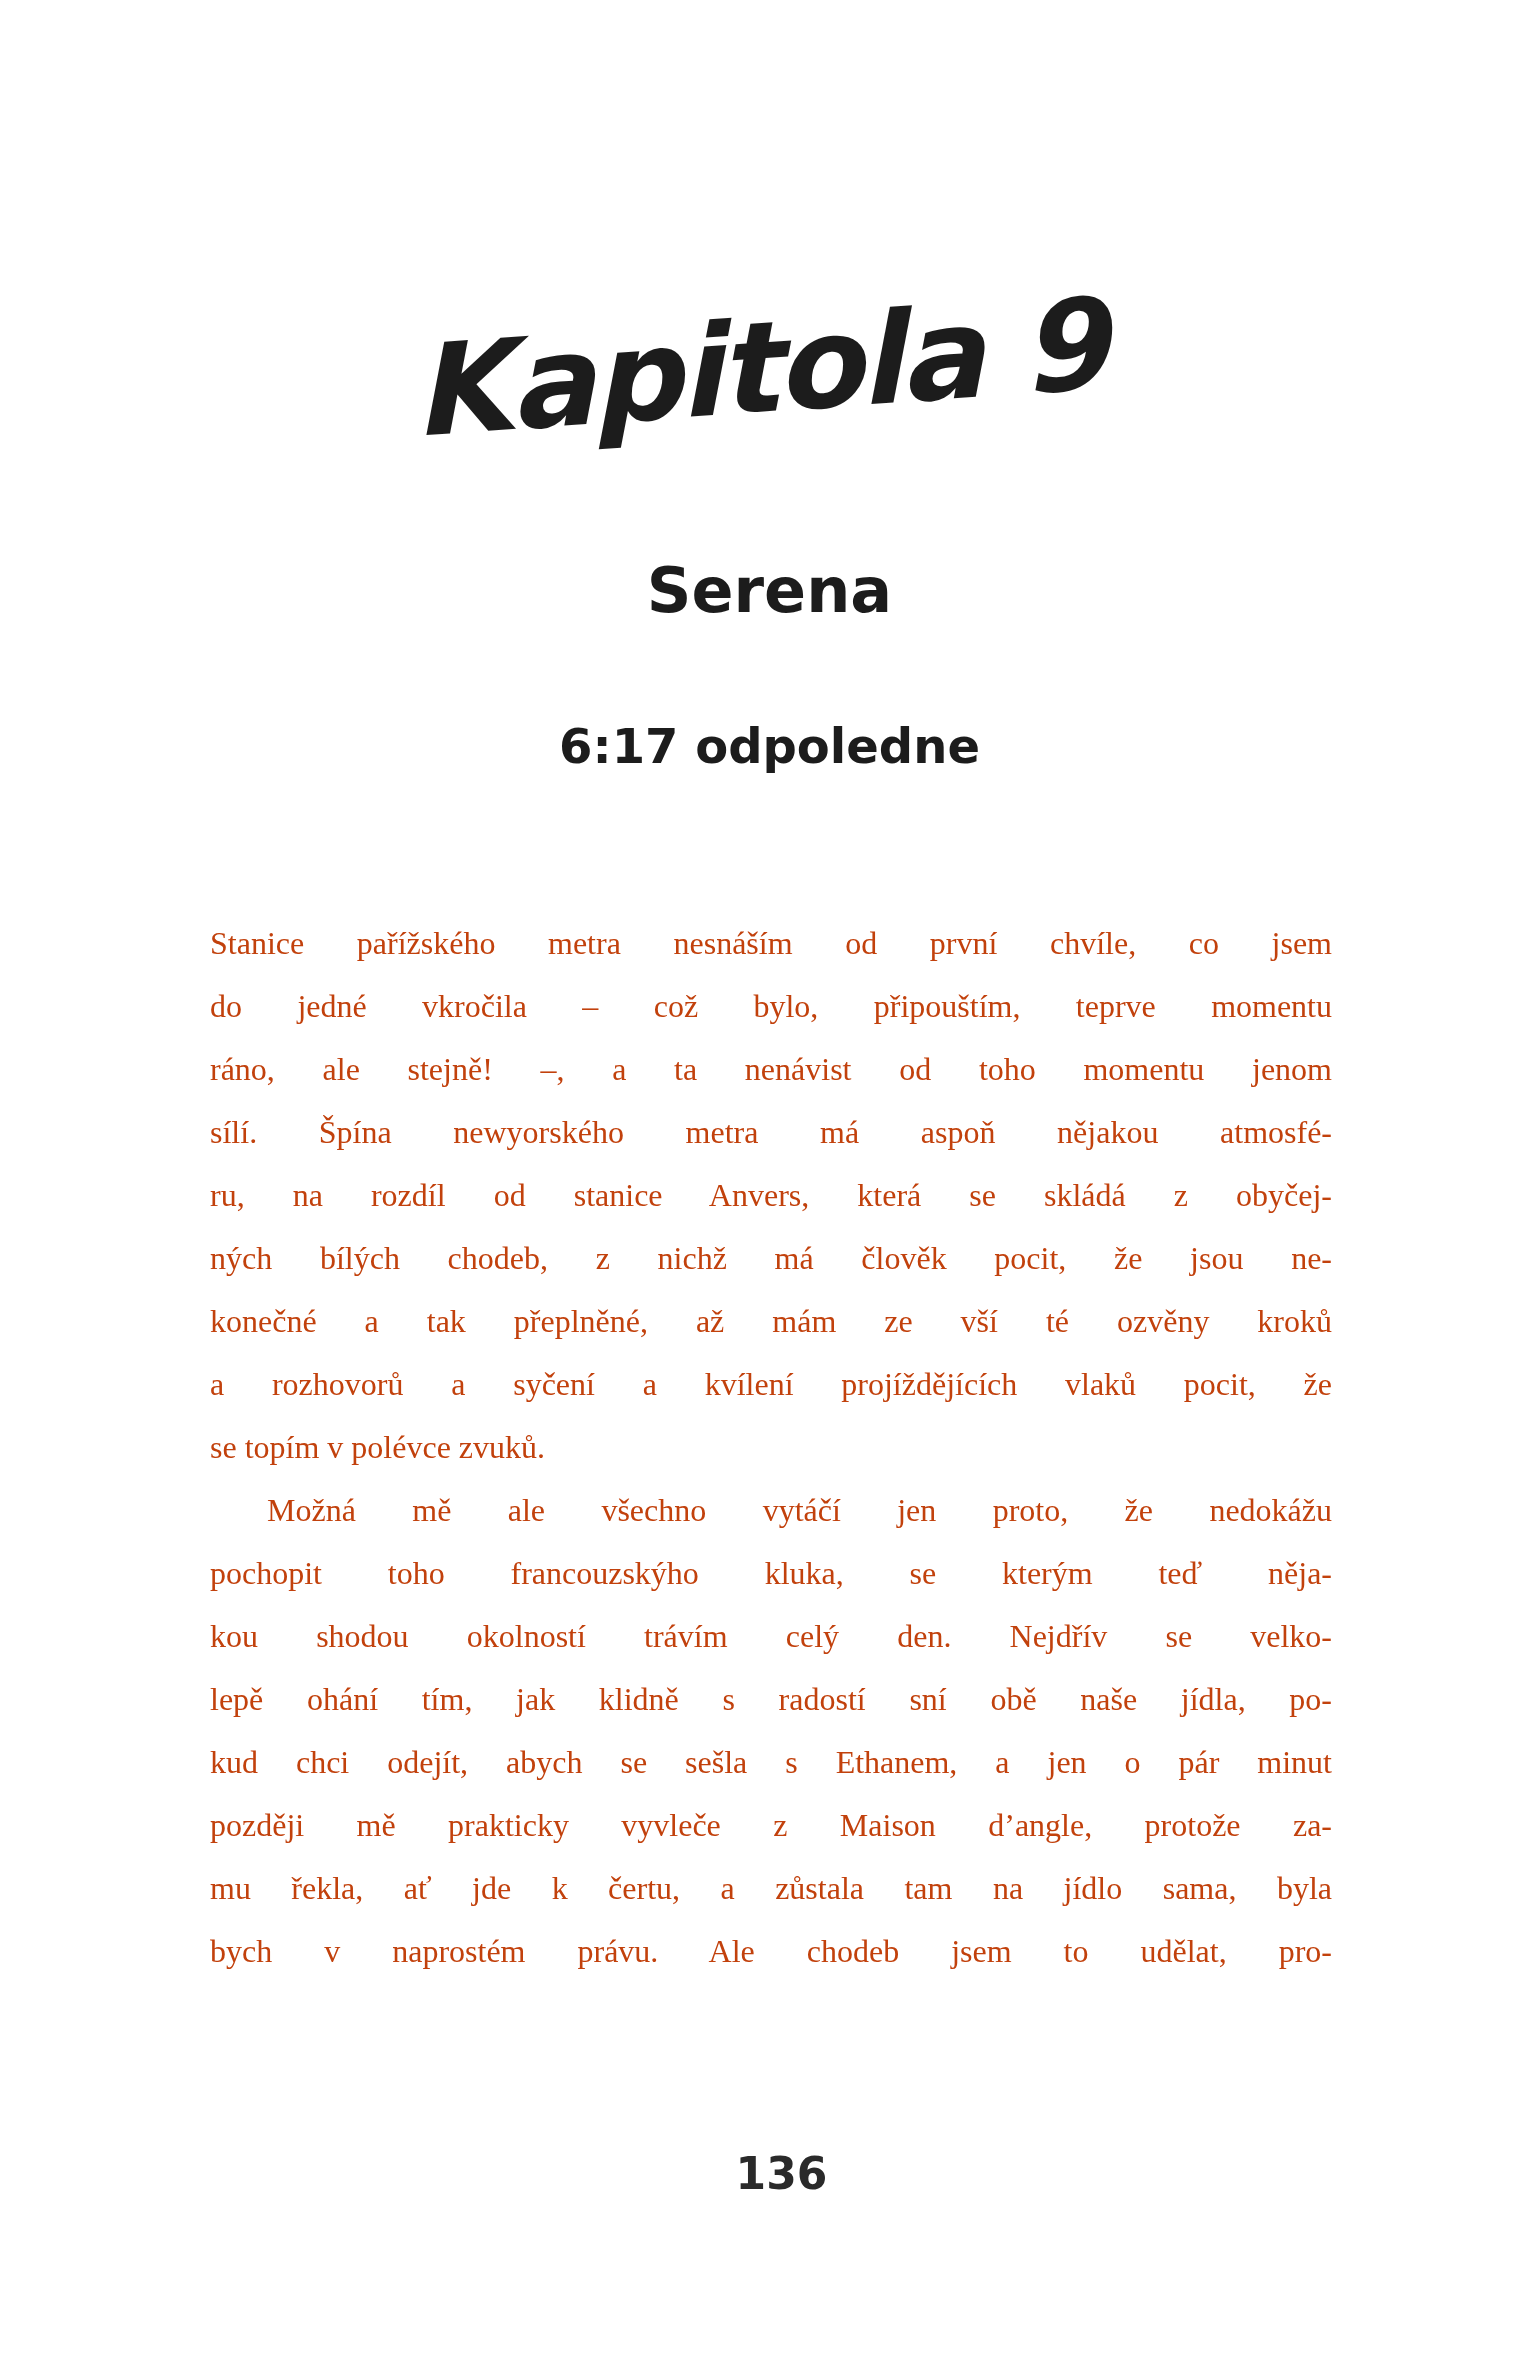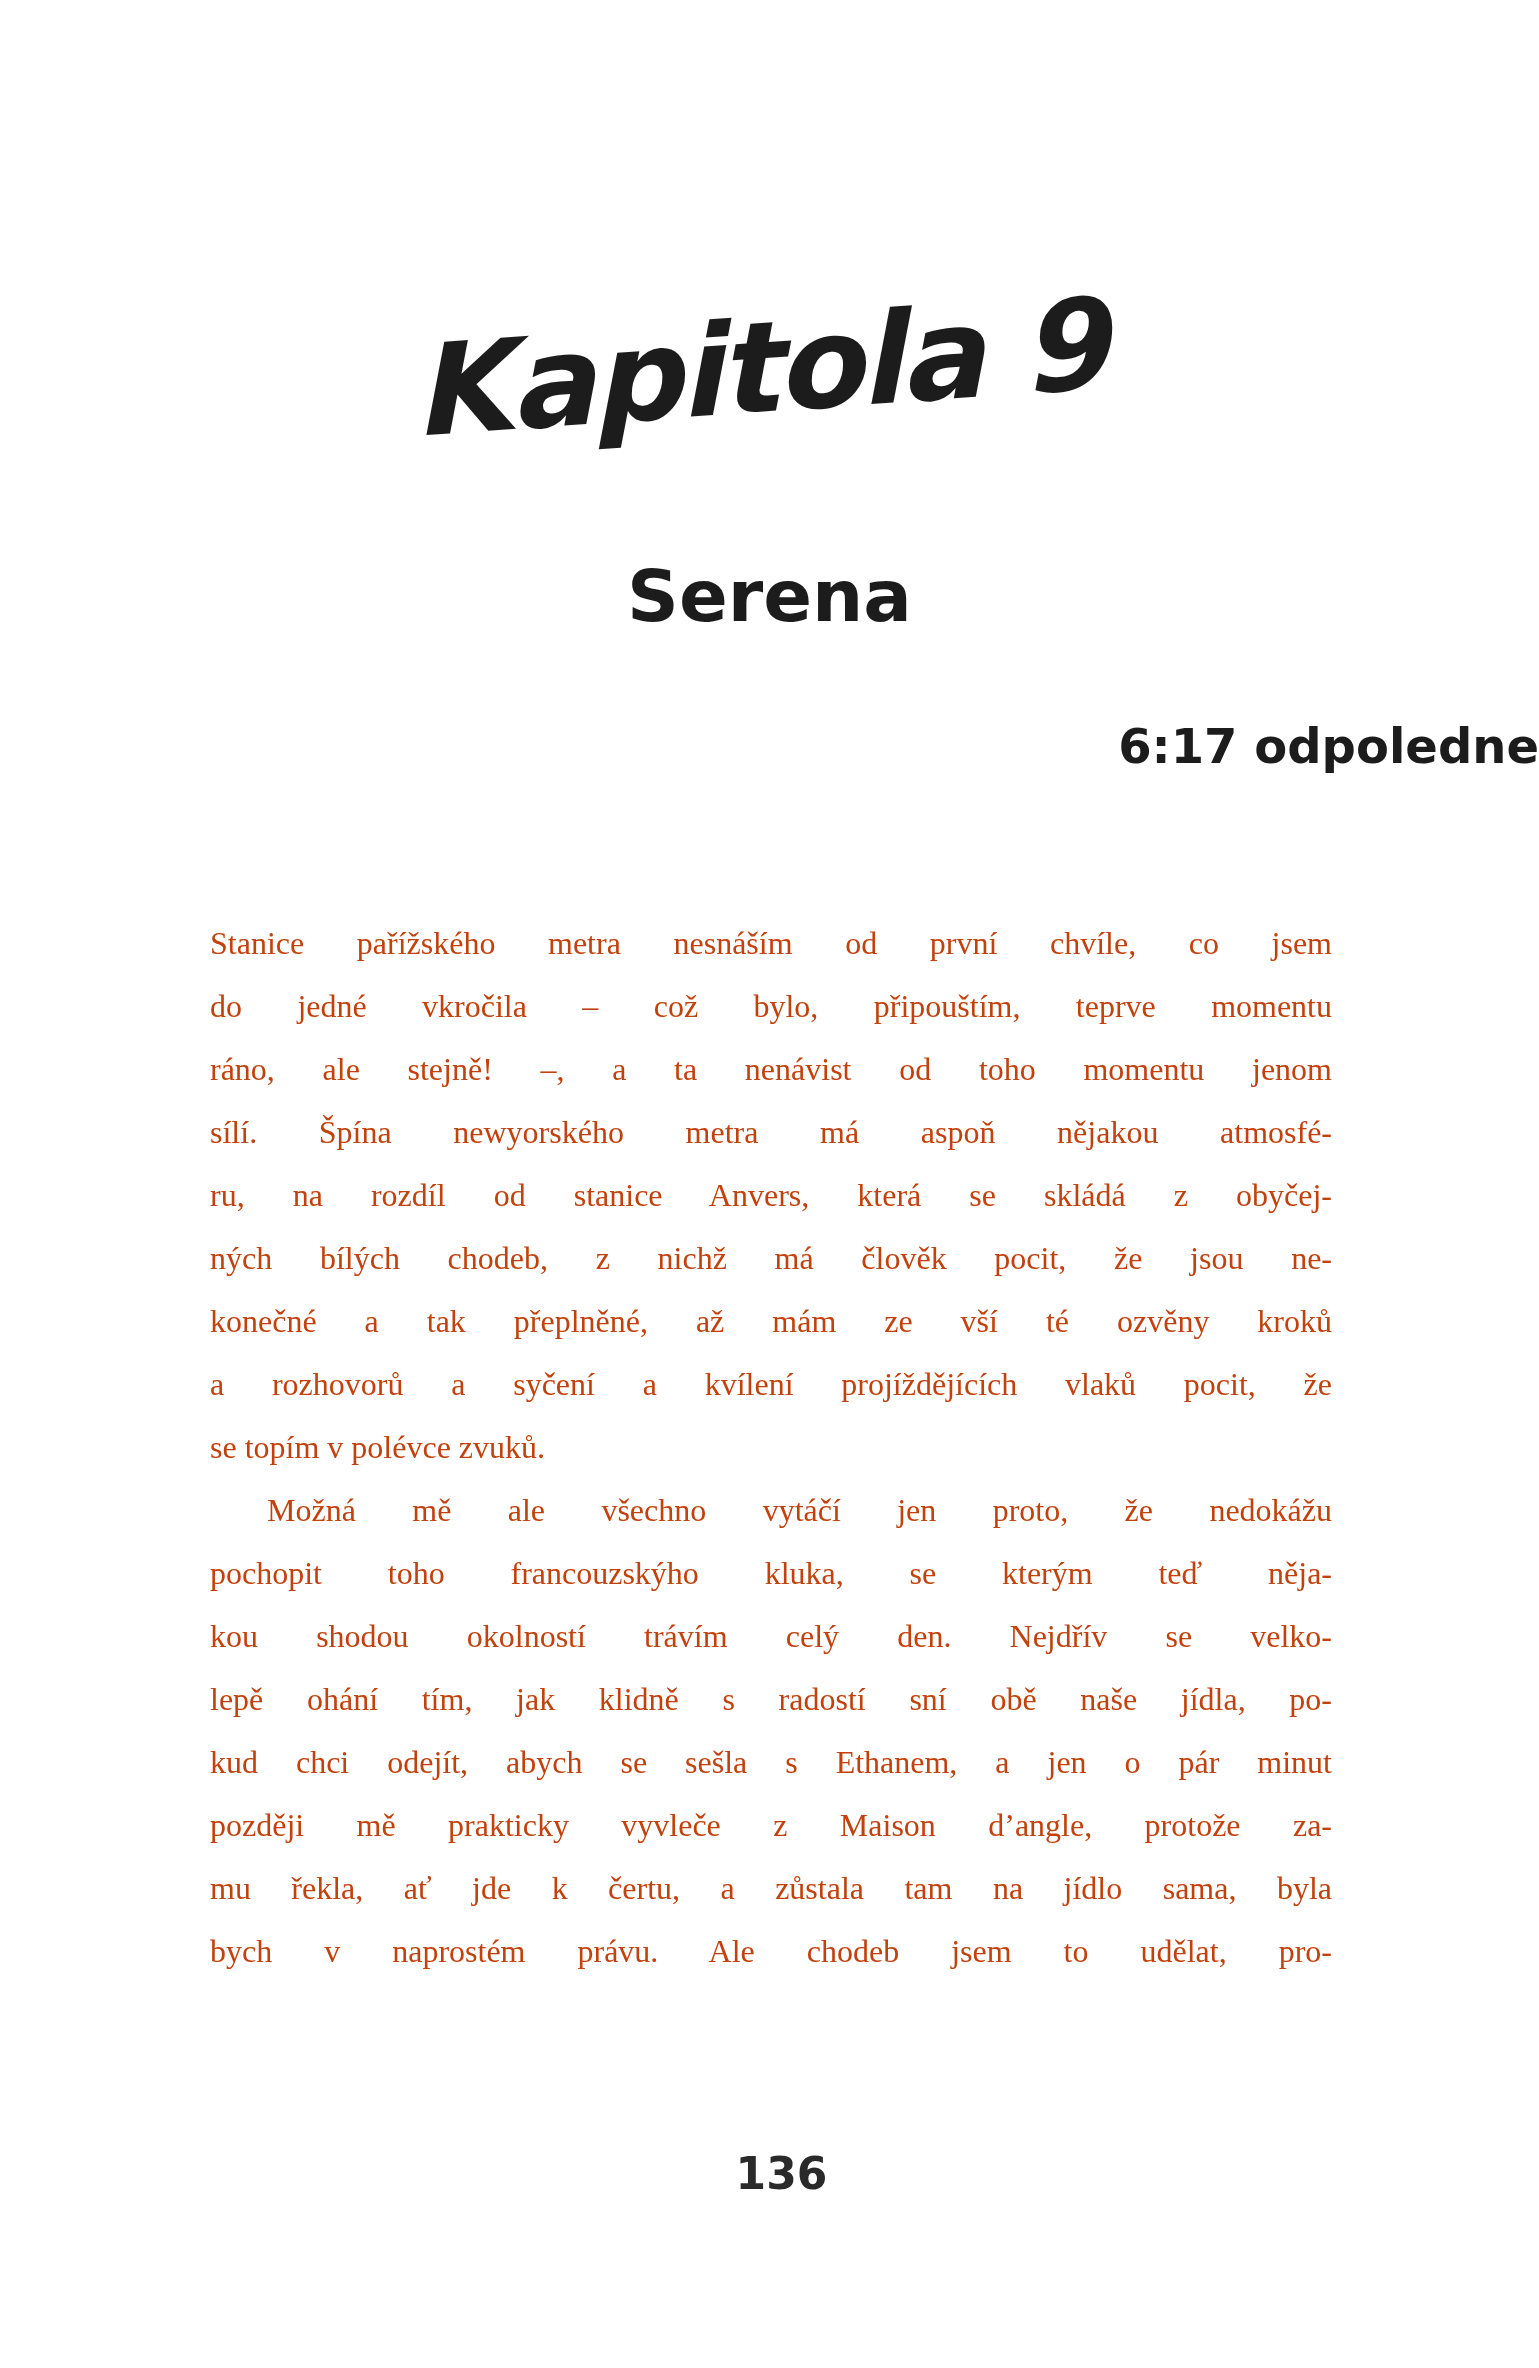--- a/index.html
+++ b/index.html
@@ -36,31 +36,31 @@
   }
 
   .chapter-subtitle {
     position: absolute;
     top: 560px;
     left: 0;
     width: 100%;
     text-align: center;
     font-family: "DejaVu Sans", cursive, sans-serif;
     font-weight: bold;
-    font-size: 72px;
+    font-size: 62px;
     letter-spacing: 0px;
     line-height: 1;
   }
 
   .chapter-time {
     position: absolute;
     top: 722px;
     left: 0;
     width: 100%;
-    text-align: right;
+    text-align: center;
     font-family: "DejaVu Sans", cursive, sans-serif;
     font-weight: bold;
     font-size: 48px;
     line-height: 1;
   }
 
   
   .body-text {
     position: absolute;
     top: 912px;

